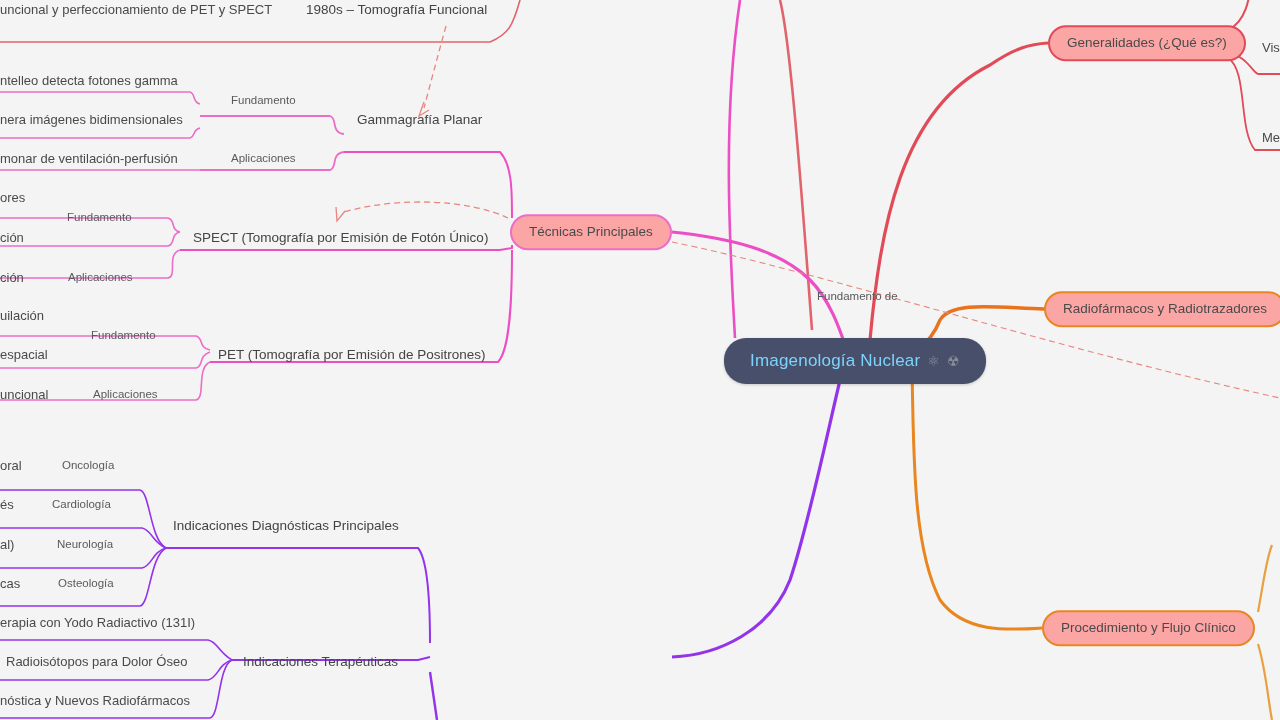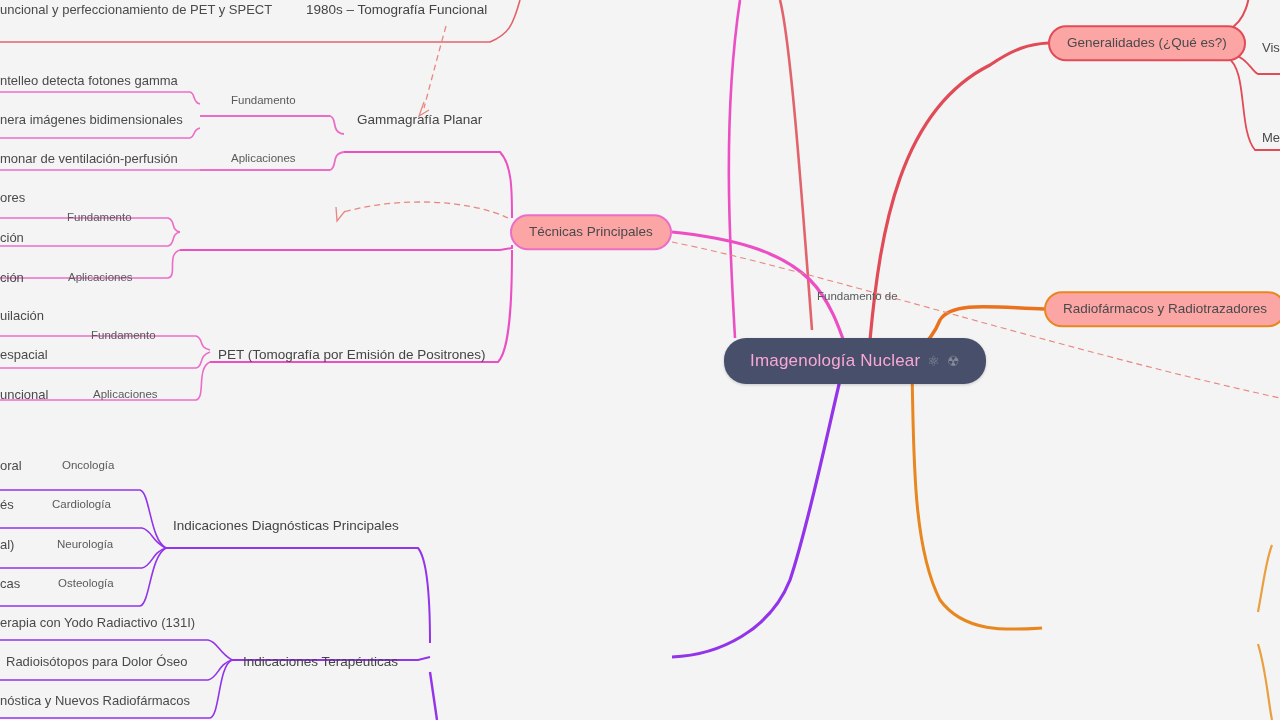--- a/index.html
+++ b/index.html
@@ -42,21 +42,21 @@
     font-size: 13.5px;
   }
   .node.boxed.red    { border-color: #e14b57; }
   .node.boxed.pink   { border-color: #ec6dc8; }
   .node.boxed.orange { border-color: #e8861f; }
   .node.boxed.purple { border-color: #9333ea; }
 
   .central {
     position: absolute;
     background: #474f6b;
-    color: #f9a8d4;
+    color: #7dd3fc;
     border-radius: 22px;
     padding: 13px 26px;
     font-size: 17px;
     letter-spacing: .2px;
     transform: translateY(-50%);
     box-shadow: 0 1px 3px rgba(0,0,0,.18);
     display: flex;
     align-items: center;
     gap: 7px;
     white-space: nowrap;
@@ -160,20 +160,23 @@
   </div>
 
   <div class="node boxed red" style="left:1048px; top:43px;">
     <span>Generalidades (¿Qué es?)</span>
   </div>
 
   <div class="node boxed orange" style="left:1044px; top:309px;">
     <span>Radiofármacos y Radiotrazadores</span>
   </div>
 
+  <div class="node boxed orange" style="left:1042px; top:628px;">
+    <span>Procedimiento y Flujo Clínico</span>
+  </div>
 
   <div class="node boxed pink" style="left:510px; top:232px;">
     <span>Técnicas Principales</span>
   </div>
 
 
   <div class="leaf" style="left:1262px; top:47px;">
     <span>Vis</span>
   </div>
   <div class="leaf" style="left:1262px; top:137px;">
@@ -199,20 +202,23 @@
   <div class="leaf" style="left:0px; top:119px;">
     <span>nera imágenes bidimensionales</span>
   </div>
   <div class="edge-label" style="left:231px; top:158px;">
     <span>Aplicaciones</span>
   </div>
   <div class="leaf" style="left:0px; top:158px;">
     <span>monar de ventilación-perfusión</span>
   </div>
 
+  <div class="mid" style="left:193px; top:237px;">
+    <span>SPECT (Tomografía por Emisión de Fotón Único)</span>
+  </div>
   <div class="edge-label" style="left:67px; top:217px;">
     <span>Fundamento</span>
   </div>
   <div class="leaf" style="left:0px; top:197px;">
     <span>ores</span>
   </div>
   <div class="leaf" style="left:0px; top:237px;">
     <span>ción</span>
   </div>
   <div class="edge-label" style="left:68px; top:277px;">

